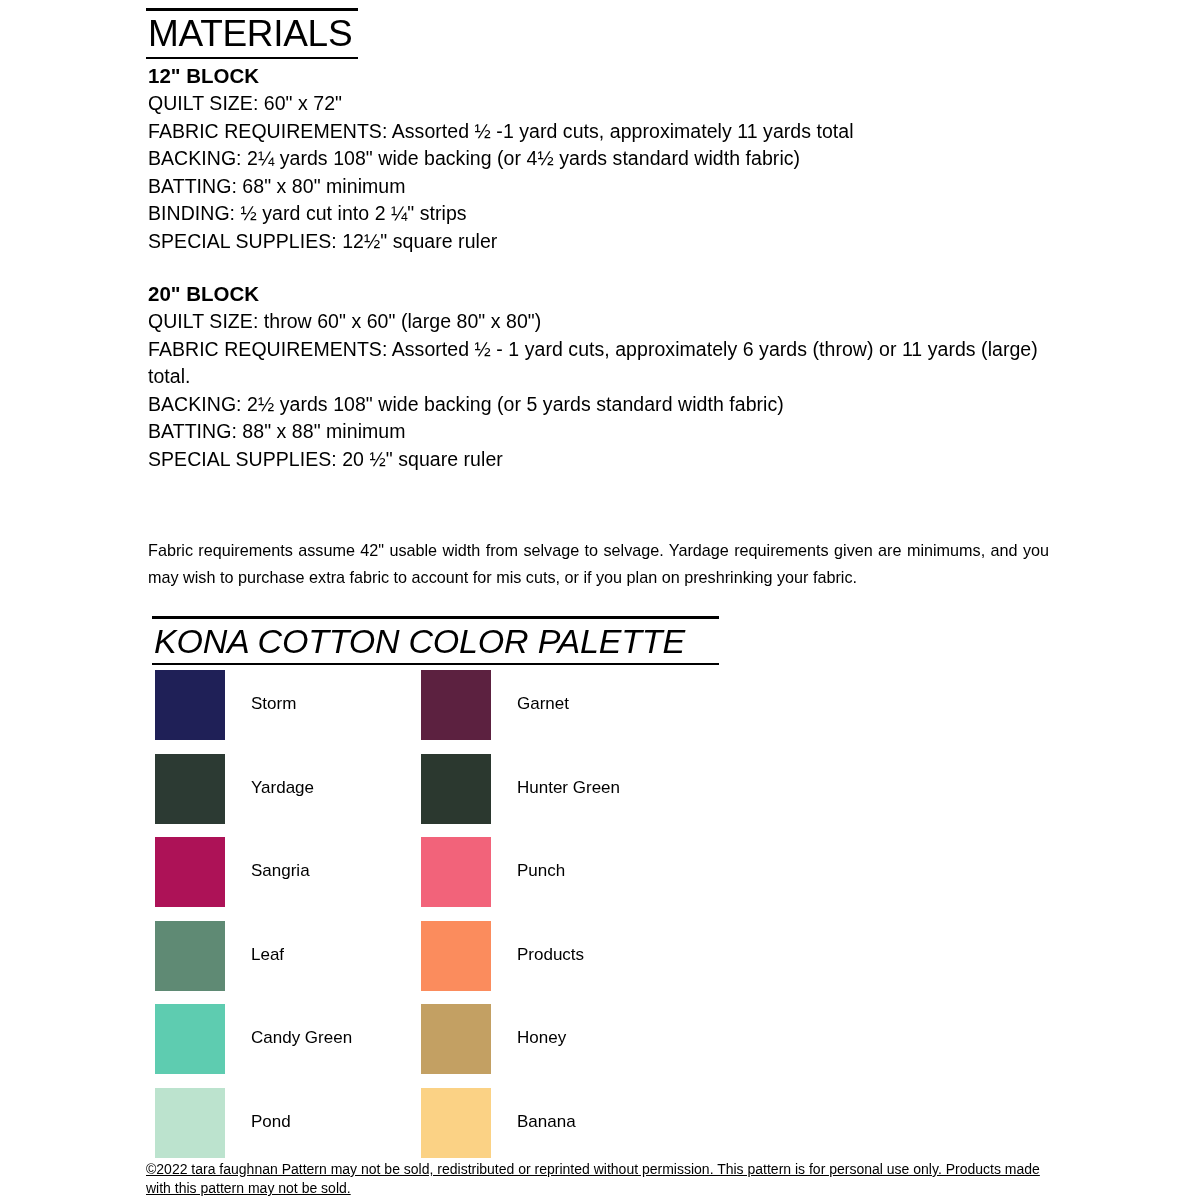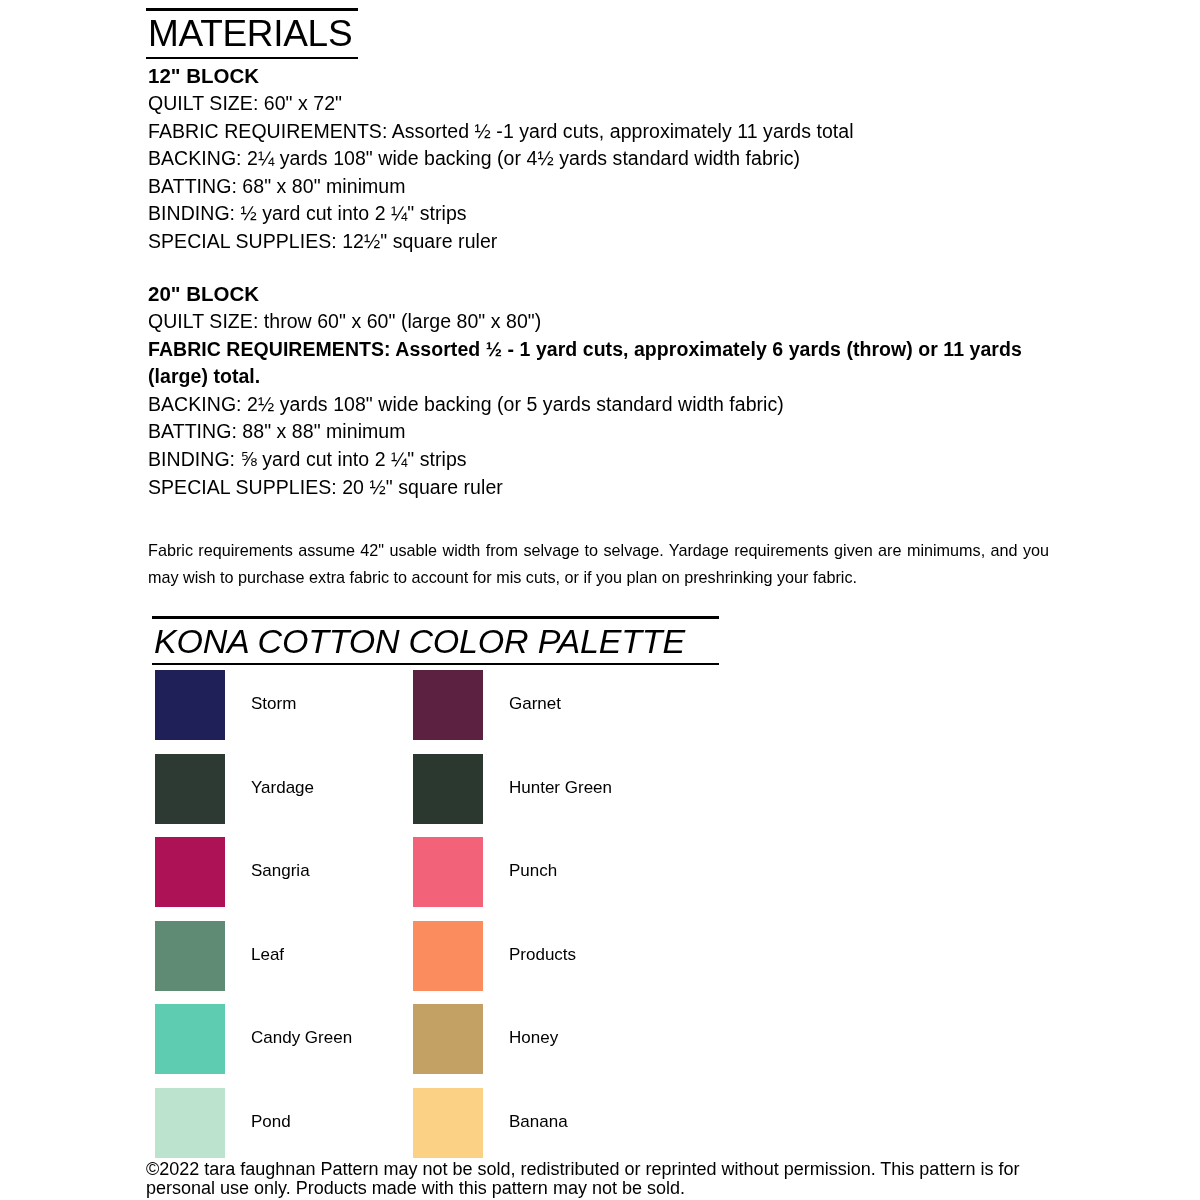--- a/index.html
+++ b/index.html
@@ -63,21 +63,21 @@
     white-space: nowrap;
   }
   .spec-line {
     font-size: 19.5px;
     line-height: 27.6px;
     font-weight: 400;
     margin: 0;
     letter-spacing: 0.05px;
     white-space: nowrap;
   }
-  .spec-line.wrap { white-space: normal; font-weight: bold; }
+  .spec-line.wrap { white-space: normal; }
 
   #section-12 { top: 62px; width: 900px; }
   #section-20 { top: 280px; width: 900px; }
 
   
   .note {
     position: absolute;
     left: 148px;
     top: 537px;
     width: 901px;
@@ -106,21 +106,21 @@
 
   
   .palette-grid {
     position: absolute;
     left: 155px;
     top: 670px;
     width: 740px;
     display: grid;
     grid-template-columns: 250px 250px;
     grid-auto-rows: 83.5px;
-    column-gap: 8px;
+    column-gap: 16px;
   }
   .swatch-row {
     display: flex;
     align-items: flex-start;
   }
   .swatch-chip {
     width: 70px;
     height: 70px;
     flex: 0 0 auto;
   }
@@ -132,23 +132,24 @@
     margin-top: 24px;
     white-space: nowrap;
   }
 
   
   .footer {
     position: absolute;
     left: 146px;
     top: 1160px;
     width: 905px;
-    font-size: 18px;
+    font-size: 14px;
     line-height: 19px;
     font-weight: 400;
+    text-decoration: underline;
   }
 </style>
 </head>
 <body>
 
 <div class="page">
 
   <div class="materials-head">
     <div class="rule-top"></div>
     <div class="materials-title">MATERIALS</div>
@@ -164,21 +165,20 @@
     <div class="spec-line">BINDING: ½ yard cut into 2 ¼" strips</div>
     <div class="spec-line">SPECIAL SUPPLIES: 12½" square ruler</div>
   </div>
 
   <div class="block-section" id="section-20">
     <div class="block-title">20" BLOCK</div>
     <div class="spec-line">QUILT SIZE: throw 60" x 60" (large 80" x 80")</div>
     <div class="spec-line wrap">FABRIC REQUIREMENTS: Assorted ½ - 1 yard cuts, approximately 6 yards (throw) or 11 yards (large) total.</div>
     <div class="spec-line">BACKING: 2½ yards 108" wide backing (or 5 yards standard width fabric)</div>
     <div class="spec-line">BATTING: 88" x 88" minimum</div>
-    <div class="spec-line">BINDING: ⅝ yard cut into 2 ¼" strips</div>
     <div class="spec-line">SPECIAL SUPPLIES: 20 ½" square ruler</div>
   </div>
 
   <div class="note">Fabric requirements assume 42" usable width from selvage to selvage. Yardage requirements given are minimums, and you may wish to purchase extra fabric to account for mis cuts, or if you plan on preshrinking your fabric.</div>
 
   <div class="palette-head">
     <div class="rule-top"></div>
     <div class="palette-title">KONA COTTON COLOR PALETTE</div>
     <div class="rule-bottom"></div>
   </div>

